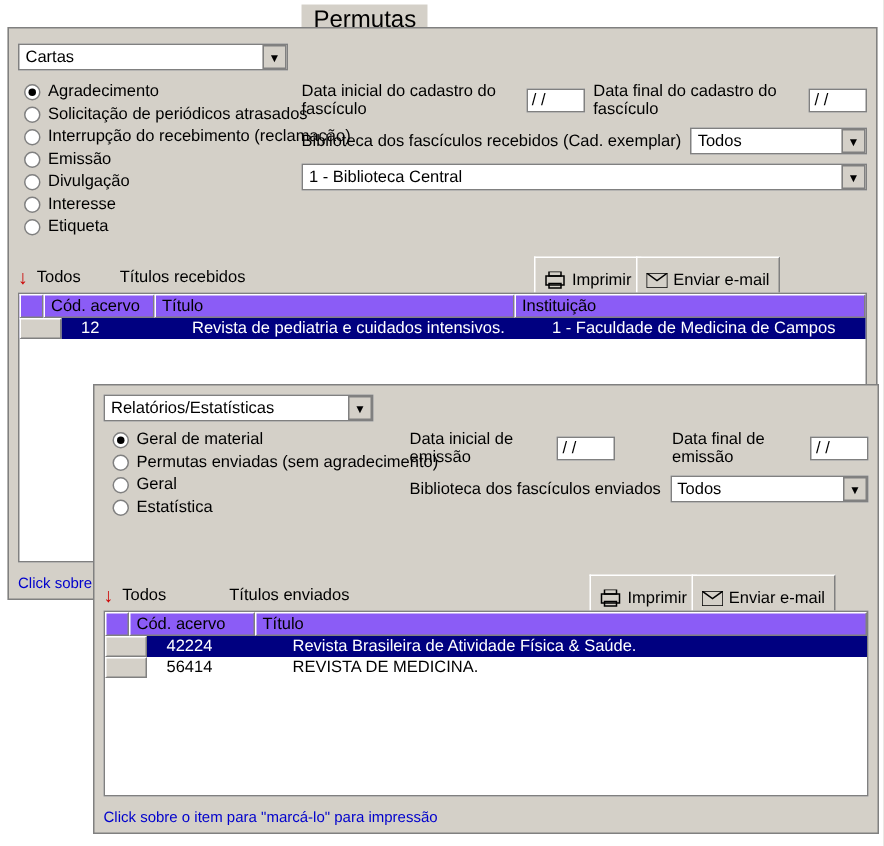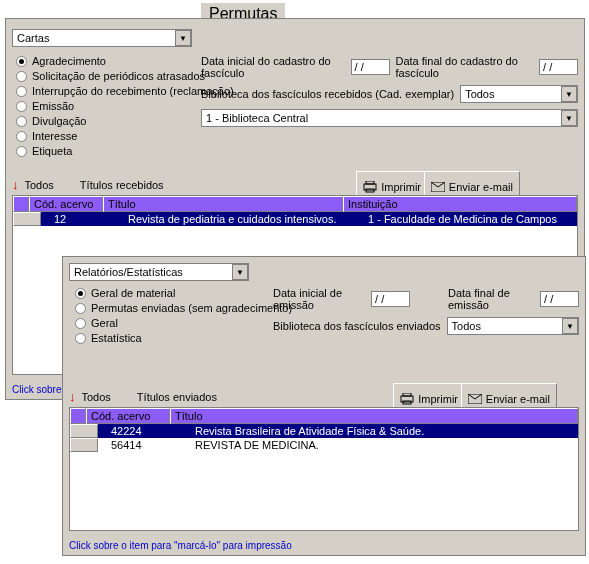--- a/index.html
+++ b/index.html
@@ -164,21 +164,21 @@
       <div class="dropdown" style="flex:1">
         <span>Todos</span>
         <span class="dd-btn">▼</span>
       </div>
     </div>
   </div>
 
   <div style="position:absolute;left:6px;top:132px;display:flex;align-items:center;gap:6px">
     <span class="arrow-red">↓</span>
     <span>Todos</span>
-    <span style="margin-left:20px">Títulos enviados</span>
+    <span style="margin-left:36px">Títulos enviados</span>
   </div>
   <div style="position:absolute;right:120px;top:126px" class="btn">
     <svg width="14" height="12" viewBox="0 0 14 12">
         <rect x="3" y="0" width="8" height="3" fill="none" stroke="#000"></rect>
         <rect x="1" y="3" width="12" height="6" fill="none" stroke="#000"></rect>
         <rect x="3" y="8" width="8" height="3" fill="none" stroke="#000"></rect>
       </svg>
     <span>Imprimir</span>
   </div>
   <div style="position:absolute;right:28px;top:126px" class="btn">

